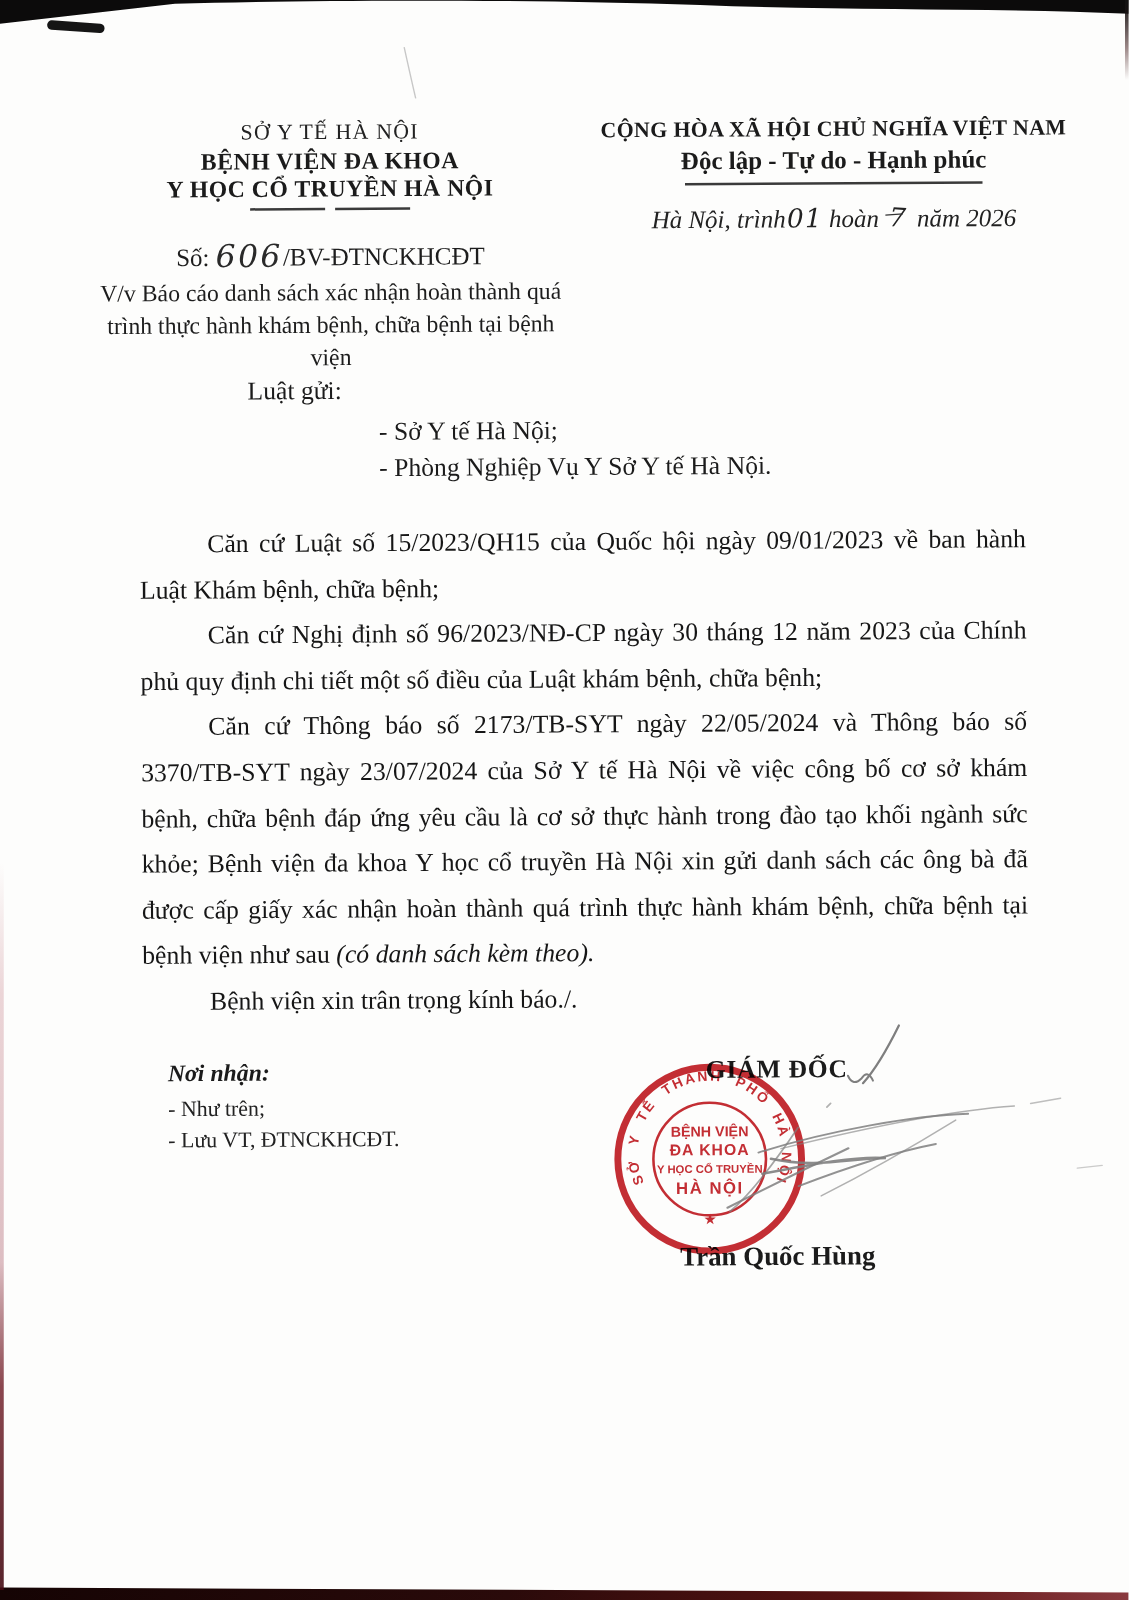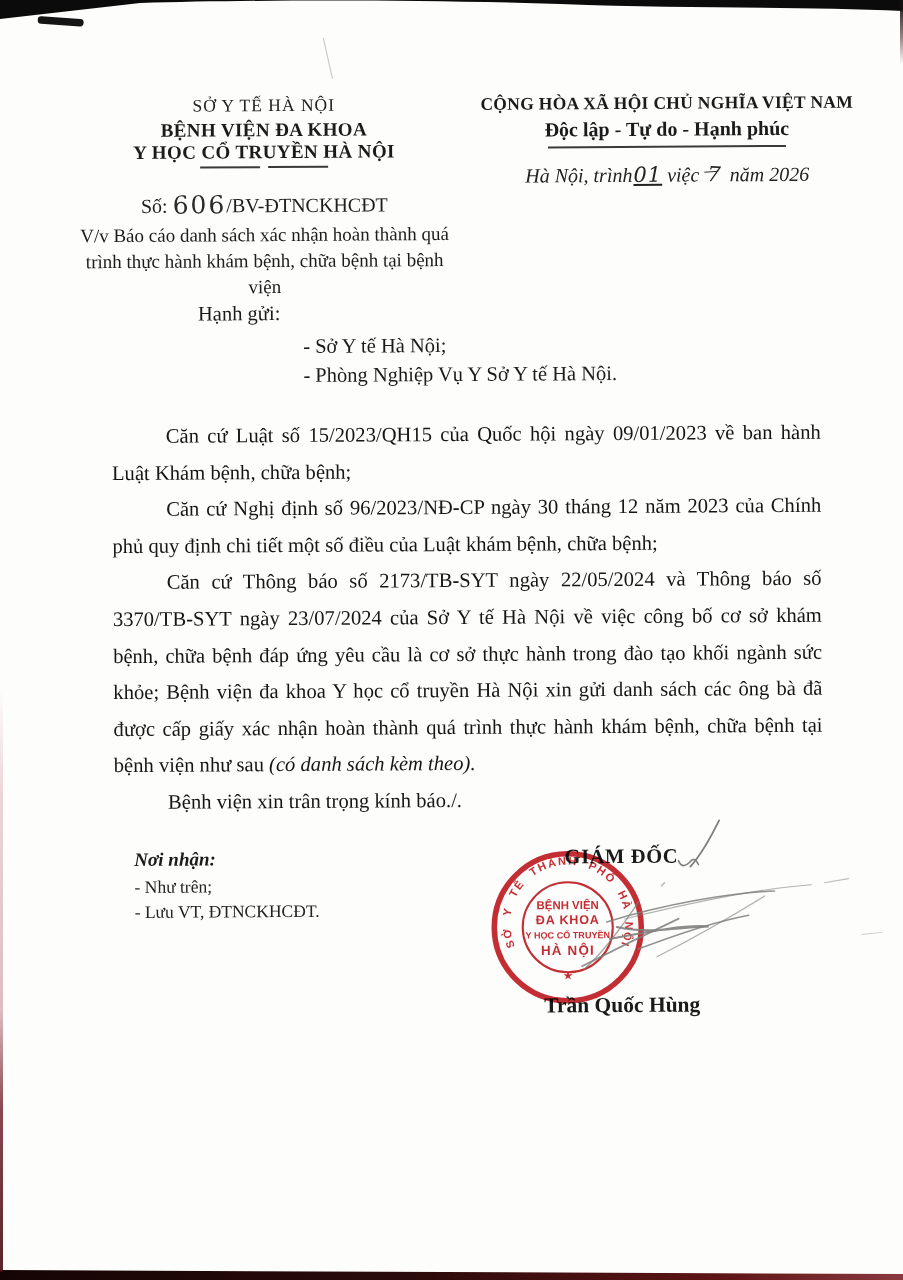--- a/index.html
+++ b/index.html
@@ -22,34 +22,34 @@
   .header-left {
     position: absolute; left: 78px; top: 94px; width: 378px;
     text-align: center;
   }
   .issuer-parent { font-size: 17.5px; letter-spacing: 1px; color: #222; }
   .issuer-name1 { font-size: 19px; font-weight: bold; margin-top: 3px; letter-spacing: .4px; }
   .issuer-name2 { font-size: 19px; font-weight: bold; letter-spacing: .4px; }
   .issuer-underline { margin: 3px auto 0; width: 128px; height: 2px; display: flex; gap: 8px; }
   .issuer-underline span { flex: 1; background: #3a3a3a; height: 1.6px; }
   .doc-no { margin-top: 21px; font-size: 20px; color: #1d1d1d; }
-  .doc-no .hand { font-size: 25px; font-family: "DejaVu Serif", serif;
+  .doc-no .hand { font-size: 25px; font-style: italic; font-family: "DejaVu Serif", serif;
     letter-spacing: 2px; position: relative; top: 1px; color: #2a2a2a; }
   .doc-subject { margin-top: 4px; font-size: 19px; line-height: 26px; color: #1d1d1d; }
 
   .header-right {
     position: absolute; left: 452px; top: 94px; width: 436px;
     text-align: center;
   }
   .motto1 { font-size: 17.5px; font-weight: bold; letter-spacing: .3px; }
   .motto2 { font-size: 20px; font-weight: bold; margin-top: 4px; }
   .motto-underline { margin: 5px auto 0; width: 238px; height: 1.6px; background: #3a3a3a; }
   .place-date { margin-top: 15px; font-size: 20px; font-style: italic; color: #222; }
   .place-date .hand { font-family: "DejaVu Serif", serif; font-size: 21px; letter-spacing: 1px; }
-  .hand-day { margin-left: 1px; text-decoration: underline; }
+  .hand-day { margin-left: 1px; }
   .hand-month { display: inline-block; position: relative; margin: 0 3px; transform: rotate(4deg); }
   .hand-month::after { content: ""; position: absolute; left: -3px; top: 9px; width: 14px; height: 1.4px;
     background: #333; transform: rotate(-8deg); }
 
   
   .recipients-label { position: absolute; left: 200px; top: 301px; font-size: 20.5px; }
   .recipients-list { position: absolute; left: 305px; top: 331px; list-style: none; }
   .recipients-list li { font-size: 20.5px; line-height: 29px; }
 
   
@@ -108,24 +108,24 @@
         <span></span>
       </div>
     <div class="doc-no"><span>Số:</span> <span class="hand">606</span><span>/BV-ĐTNCKHCĐT</span></div>
     <div class="doc-subject">V/v Báo cáo danh sách xác nhận hoàn thành quá trình thực hành khám bệnh, chữa bệnh tại bệnh viện</div>
   </div>
 
   <div class="header-right">
     <div class="motto1">CỘNG HÒA XÃ HỘI CHỦ NGHĨA VIỆT NAM</div>
     <div class="motto2">Độc lập - Tự do - Hạnh phúc</div>
     <div class="motto-underline"></div>
-    <div class="place-date"><span>Hà Nội,  trình</span><span class="hand hand-day">01</span> <span>việc</span> <span class="hand hand-month">7</span> <span>năm 2026</span></div>
+    <div class="place-date"><span>Hà Nội,  trình</span><span class="hand hand-day">01</span> <span>hoàn</span> <span class="hand hand-month">7</span> <span>năm 2026</span></div>
   </div>
 
-  <div class="recipients-label">Hạnh gửi:</div>
+  <div class="recipients-label">Luật gửi:</div>
   <ul class="recipients-list">
     <li>- Sở Y tế Hà Nội;</li>
     <li>- Phòng Nghiệp Vụ Y Sở Y tế Hà Nội.</li>
   </ul>
 
   <div class="letter-body">
     <p>Căn cứ Luật số 15/2023/QH15 của Quốc hội ngày 09/01/2023 về ban hành Luật Khám bệnh, chữa bệnh;</p>
     <p>Căn cứ Nghị định số 96/2023/NĐ-CP ngày 30 tháng 12 năm 2023 của Chính phủ quy định chi tiết một số điều của Luật khám bệnh, chữa bệnh;</p>
     <p><span>Căn cứ Thông báo số 2173/TB-SYT ngày 22/05/2024 và Thông báo số 3370/TB-SYT ngày 23/07/2024 của Sở Y tế Hà Nội về việc công bố cơ sở khám bệnh, chữa bệnh đáp ứng yêu cầu là cơ sở thực hành trong đào tạo khối ngành sức khỏe; Bệnh viện đa khoa Y học cổ truyền Hà Nội xin gửi danh sách các ông bà đã được cấp giấy xác nhận hoàn thành quá trình thực hành khám bệnh, chữa bệnh tại bệnh viện như sau </span><span class="italic-seg">(có danh sách kèm theo).</span></p>
     <p>Bệnh viện xin trân trọng kính báo./.</p>

